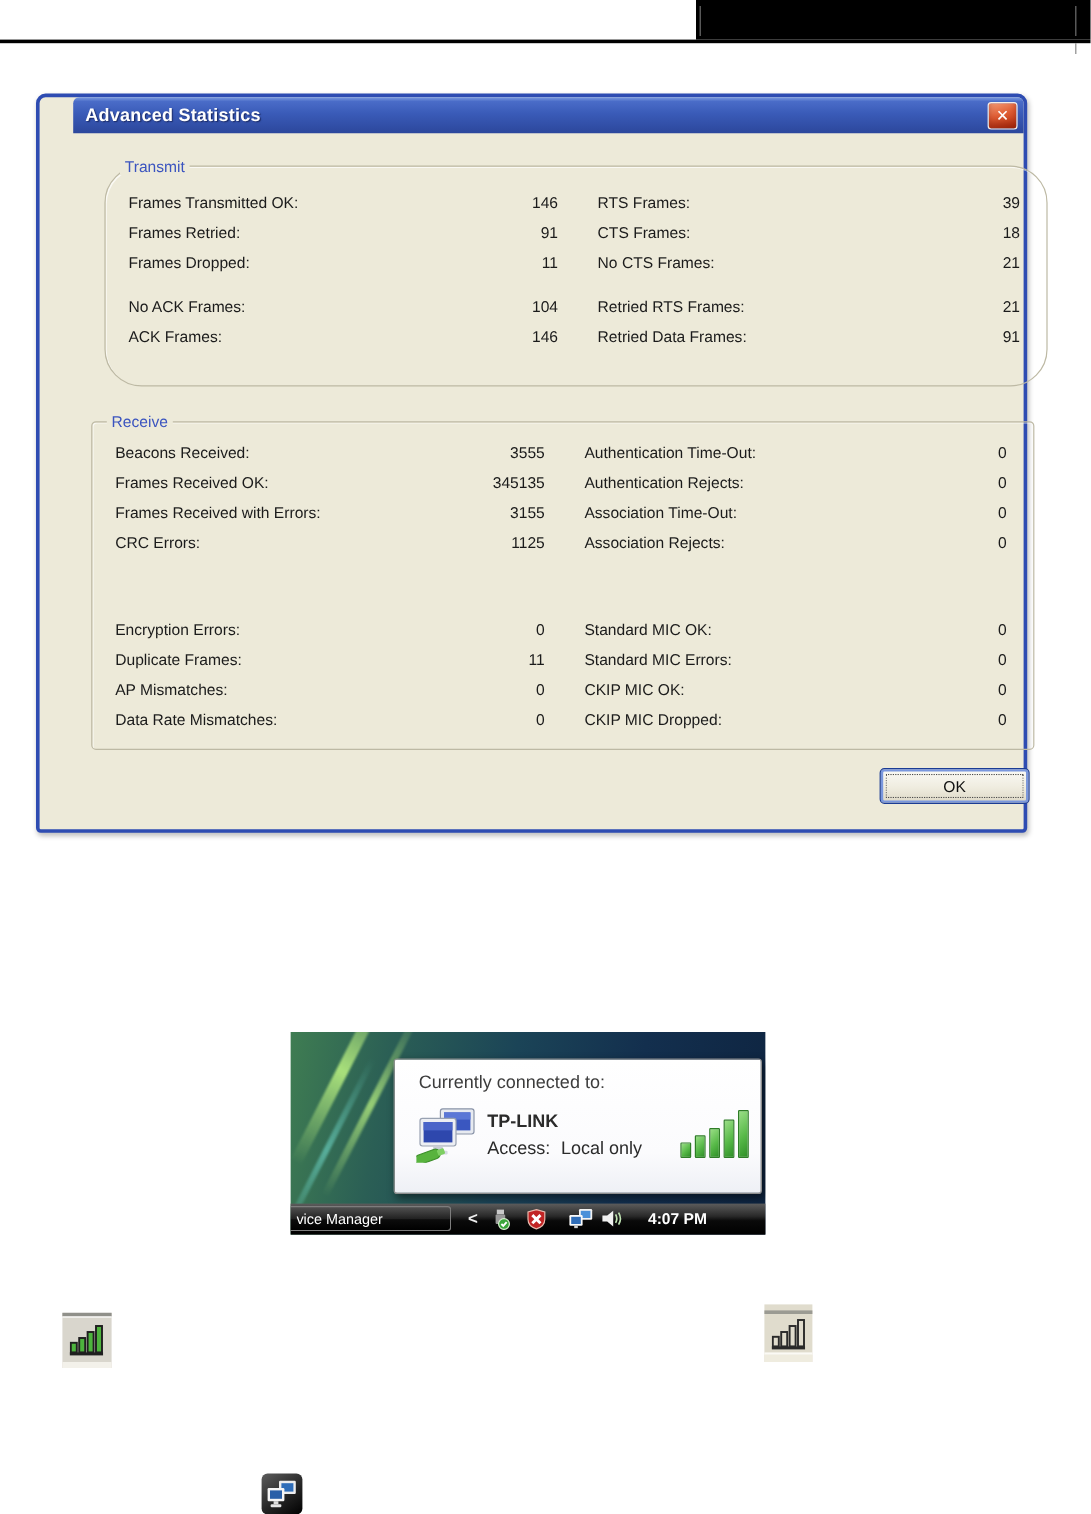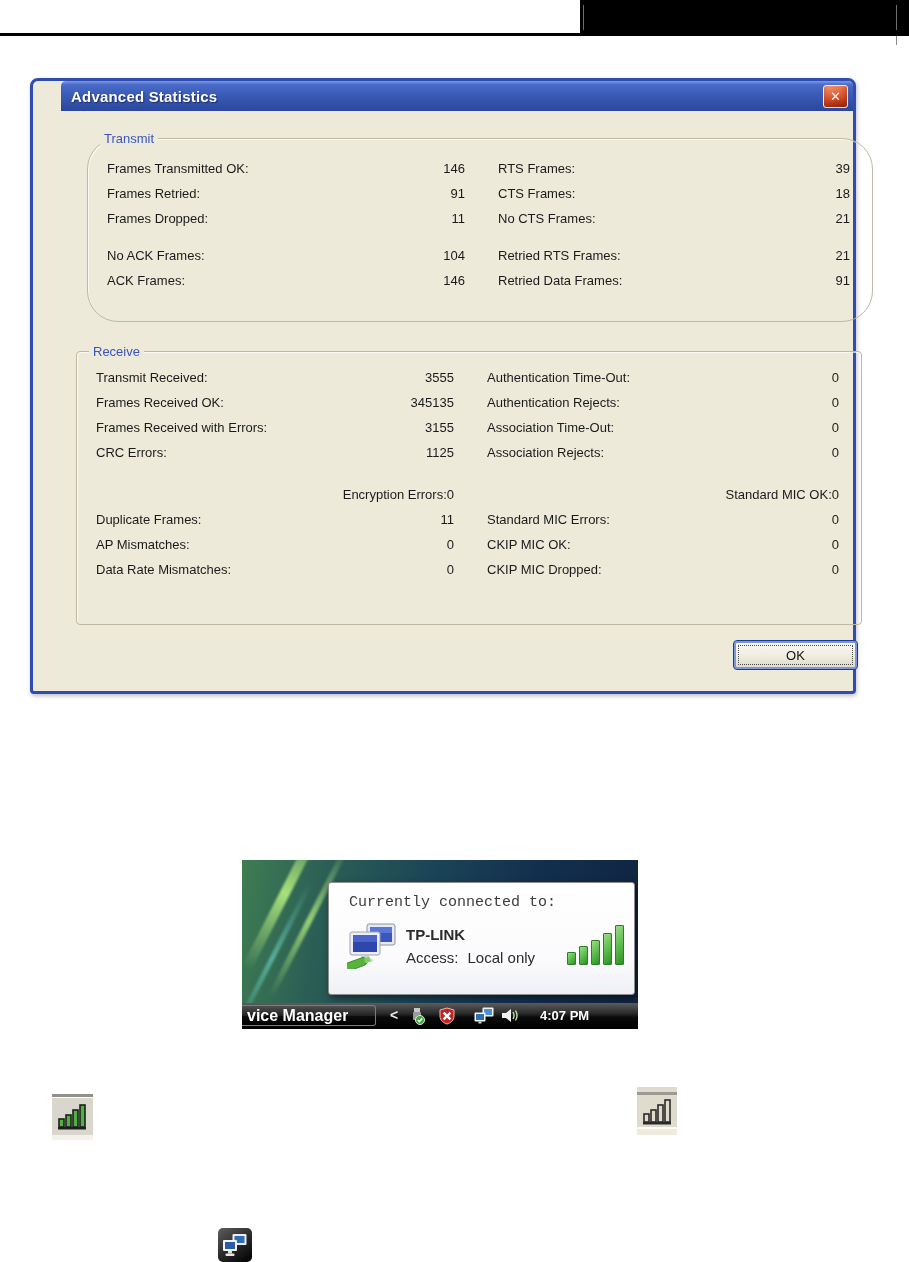--- a/index.html
+++ b/index.html
@@ -38,21 +38,21 @@
   .gb-receive{left:15px;top:240px;width:784px;height:272px;}
 
   .stats-col{position:absolute;}
   .gb-transmit .col-left{left:19px;top:22px;width:358px;}
   .gb-transmit .col-right{left:410px;top:22px;width:352px;}
   .gb-receive .col-left{left:19px;top:18px;width:358px;}
   .gb-receive .col-right{left:410px;top:18px;width:352px;}
   .stat-row{height:25px;display:flex;justify-content:space-between;align-items:flex-start;
             font-size:13px;color:#1b1b1b;line-height:15px;}
   .stat-row.gap{margin-top:12px;}
-  .stat-row.gap-lg{margin-top:17px;justify-content:flex-end;}
+  .stat-row.gap-lg{margin-top:47px;}
 
   .ok-btn{position:absolute;left:672px;top:529px;width:125px;height:30px;box-sizing:border-box;
           border:1px solid #1b3c94;border-radius:4px;
           box-shadow:inset 0 0 0 2px #7a97dd;
           background:linear-gradient(180deg,#fbfaf6 0%,#efecdf 55%,#ddd8c6 100%);
           display:flex;align-items:center;justify-content:center;cursor:default;}
   .ok-btn .focus-rect{position:absolute;inset:4px;border:1px dotted #4a4a4a;border-radius:1px;}
   .ok-label{font-size:13px;color:#101010;}
 
   
@@ -62,39 +62,39 @@
   .streak{position:absolute;background:linear-gradient(90deg,transparent,rgba(175,230,125,.95),transparent);
           filter:blur(1px);}
   .streak.s1{left:-42px;top:28px;width:170px;height:10px;transform:rotate(-63deg);}
   .streak.s2{left:-18px;top:58px;width:170px;height:6px;transform:rotate(-63deg);opacity:.85;}
   .streak.s3{left:-55px;top:96px;width:170px;height:5px;transform:rotate(-63deg);
              background:linear-gradient(90deg,transparent,rgba(110,215,200,.6),transparent);}
 
   .popup{position:absolute;left:86px;top:22px;width:307px;height:113px;box-sizing:border-box;
          background:linear-gradient(180deg,#ffffff 0%,#fbfbfd 70%,#eef0f5 100%);
          border:1px solid #8e8e8e;border-radius:3px;box-shadow:2px 3px 7px rgba(0,0,0,.5);}
-  .popup-header{position:absolute;left:20px;top:11px;font-size:15px;color:#3c3c3c;font-family:Liberation Mono, monospace;}
+  .popup-header{position:absolute;left:20px;top:11px;font-size:15px;color:#3c3c3c;}
   .net-big-icon{position:absolute;left:18px;top:40px;}
   .ssid{position:absolute;left:77px;top:43px;font-size:15px;font-weight:bold;color:#2b2b2b;}
   .access-row{position:absolute;left:77px;top:66px;font-size:15px;color:#2b2b2b;}
   .access-row .al{margin-right:9px;}
   .sigbars{position:absolute;left:238px;top:42px;width:58px;height:40px;
            display:flex;align-items:flex-end;gap:3px;}
   .sigbars .bar{width:9px;border:1px solid #2e7d26;border-radius:1px;
                 background:linear-gradient(135deg,#9ade86 0%,#57b948 55%,#2f8f28 100%);
                 box-sizing:border-box;}
   .b1{height:13px;} .b2{height:19px;} .b3{height:25px;} .b4{height:32px;} .b5{height:40px;}
 
   .vtaskbar{position:absolute;left:0;top:143px;width:396px;height:26px;
             background:linear-gradient(180deg,#5c5c5c 0%,#2a2a2a 40%,#0a0a0a 55%,#000 100%);}
   .task-btn{position:absolute;left:0;top:2px;width:134px;height:21px;box-sizing:border-box;
             border:1px solid #7d7d7d;border-left:none;border-radius:0 3px 3px 0;
             background:linear-gradient(180deg,#505050 0%,#222 50%,#0c0c0c 55%,#000 100%);
             display:flex;align-items:center;padding-left:5px;}
-  .task-btn span{color:#fff;font-size:16px;font-weight:bold;white-space:nowrap;overflow:hidden;}
+  .task-btn span{color:#fff;font-size:12px;font-weight:normal;white-space:nowrap;overflow:hidden;}
   .chevron{position:absolute;left:148px;top:4px;color:#eee;font-size:14px;font-weight:bold;}
   .tray{position:absolute;top:4px;}
   .tr-usb{left:166px;} .tr-shield{left:196px;} .tr-net{left:232px;} .tr-vol{left:259px;}
   .clock{position:absolute;left:298px;top:5px;color:#fff;font-size:13px;font-weight:bold;}
 
   
   .tray-crop{position:absolute;box-sizing:border-box;}
   .crop-green{left:52px;top:1094px;width:41px;height:46px;background:#d9d6cd;}
   .crop-green .band-top{position:absolute;left:0;top:0;width:100%;height:3px;background:#90908a;}
   .crop-green .band-top2{position:absolute;left:0;top:3px;width:100%;height:1px;background:#fff;}
@@ -176,21 +176,21 @@
               <span class="stat-label">Retried Data Frames:</span>
               <span class="stat-value">91</span>
             </div>
         </div>
       </div>
 
       <div class="groupbox gb-receive">
         <span class="legend">Receive</span>
         <div class="stats-col col-left">
           <div class="stat-row">
-              <span class="stat-label">Transmit Received:</span>
+              <span class="stat-label">Beacons Received:</span>
               <span class="stat-value">3555</span>
             </div>
           <div class="stat-row">
               <span class="stat-label">Frames Received OK:</span>
               <span class="stat-value">345135</span>
             </div>
           <div class="stat-row">
               <span class="stat-label">Frames Received with Errors:</span>
               <span class="stat-value">3155</span>
             </div>

